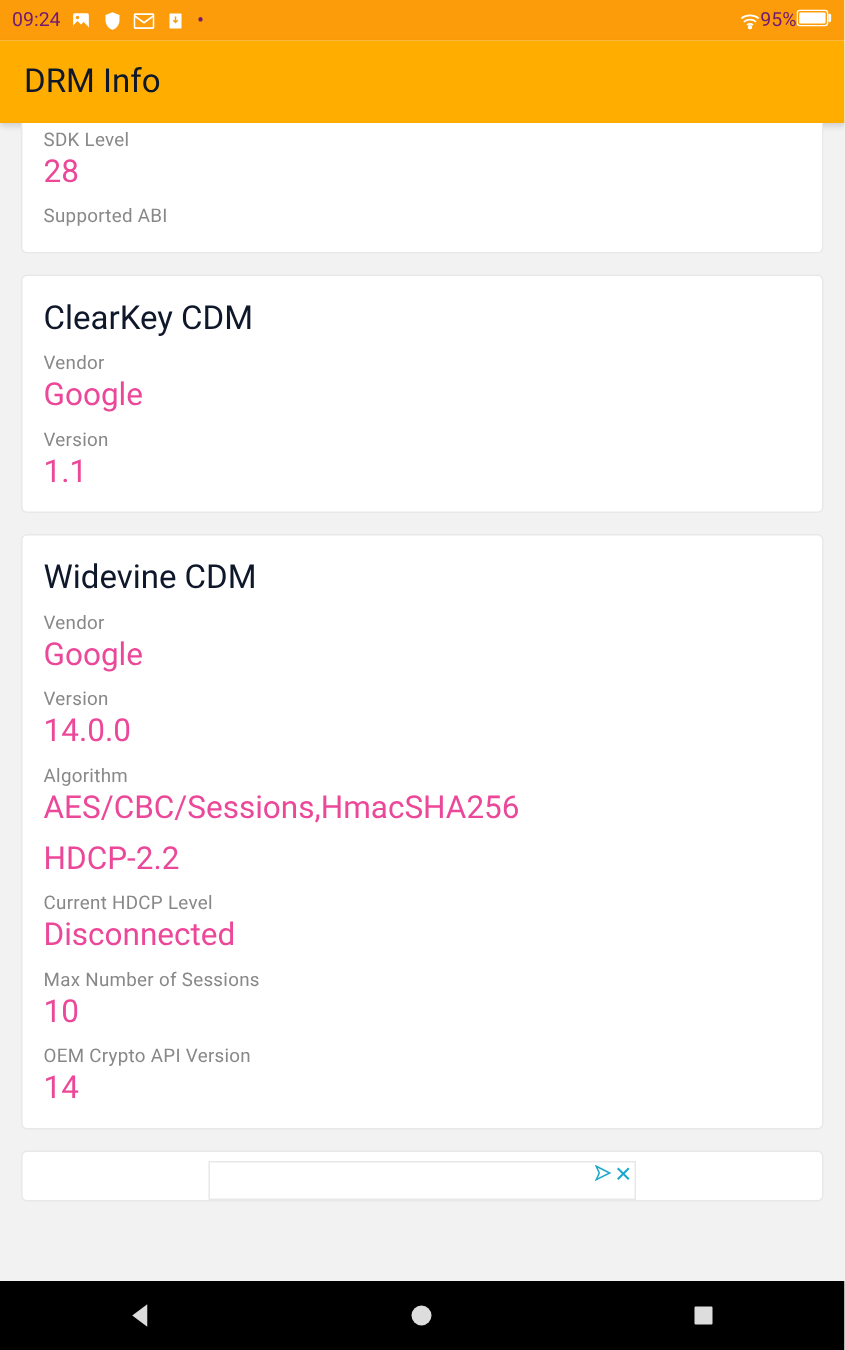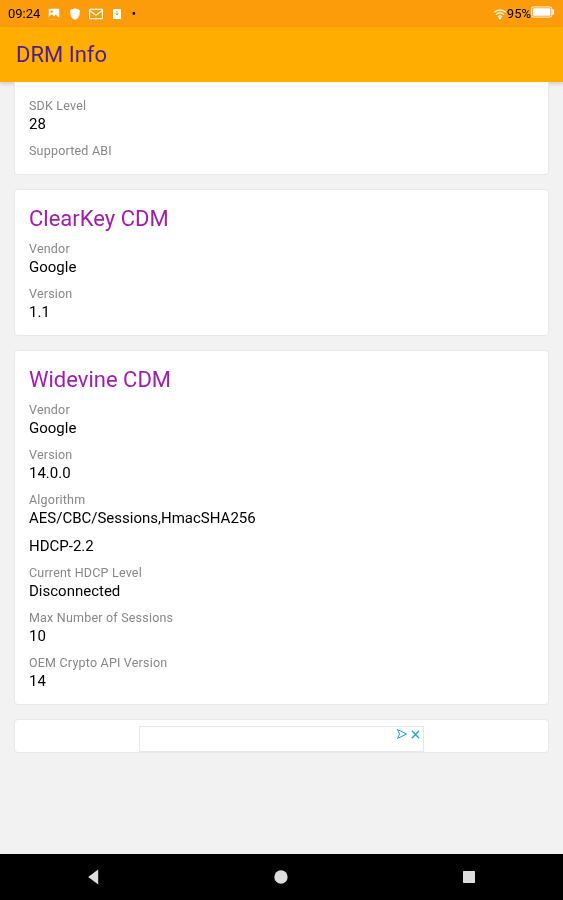--- a/index.html
+++ b/index.html
@@ -1,30 +1,30 @@
 <!DOCTYPE html>
 <html><head>
 <meta charset="utf-8">
 <style>
 *{margin:0;padding:0;box-sizing:border-box;font-family:-apple-system,BlinkMacSystemFont,"Segoe UI",Roboto,sans-serif}
 body{width:563px;height:900px;background:#f2f2f2;overflow:hidden;position:relative}
-.status-bar{height:27px;background:#fd9c0b;display:flex;align-items:center;justify-content:space-between;padding:0 8px;color:#000000;font-size:13px}
+.status-bar{height:27px;background:#fd9c0b;display:flex;align-items:center;justify-content:space-between;padding:0 8px;color:#701a75;font-size:13px}
 .status-left{display:flex;align-items:center;gap:7px}
 .status-right{display:flex;align-items:center;gap:0}
 .status-ic{width:14px;height:14px;display:inline-flex;align-items:center;justify-content:center}
 .app-bar{height:55px;background:#ffae00;display:flex;align-items:center;padding:0 16px;box-shadow:0 2px 4px rgba(0,0,0,0.15)}
-.app-title{color:#4c1d95;font-size:22px;font-weight:400}
+.app-title{color:#0f172a;font-size:22px;font-weight:400}
 .content{height:772px;overflow-y:auto;padding:0 14px}
 .card{background:#fff;border-radius:4px;border:1px solid #e8e8e8;margin-top:14px;padding:16px 14px 14px}
-.card-top{margin-top:0;border-top:none;border-radius:0 0 4px 4px;padding-top:16px}
-.card-title{font-size:22px;color:#a21caf;font-weight:400;margin-bottom:10px}
+.card-top{margin-top:0;border-top:none;border-radius:0 0 4px 4px;padding-top:4px}
+.card-title{font-size:22px;color:#0f172a;font-weight:400;margin-bottom:10px}
 .row{margin-bottom:10px}
 .row:last-child{margin-bottom:0}
 .lbl{font-size:12.5px;color:#888;letter-spacing:0.2px;margin-bottom:2px}
-.val{font-size:15px;color:#000000}
+.val{font-size:21px;color:#ec4899}
 .ad-card{background:#fff;border-radius:4px;border:1px solid #e8e8e8;margin-top:14px;padding:6px 14px 0;display:flex;justify-content:center}
 .ad-inner{width:285px;border:1px solid #e8e8e8;padding:12px 16px;position:relative}
 .ad-badge{position:absolute;top:0;right:0;display:flex;align-items:center;gap:2px;font-size:11px;color:#19a8cc;padding:1px 2px}
 .nav-bar{position:absolute;bottom:0;left:0;right:0;height:46px;background:#000;display:flex;align-items:center;justify-content:space-around}
 .nav-btn{width:60px;height:46px;display:flex;align-items:center;justify-content:center;color:#ddd}
 </style>
 </head>
 <body>
 
 <div class="status-bar">

